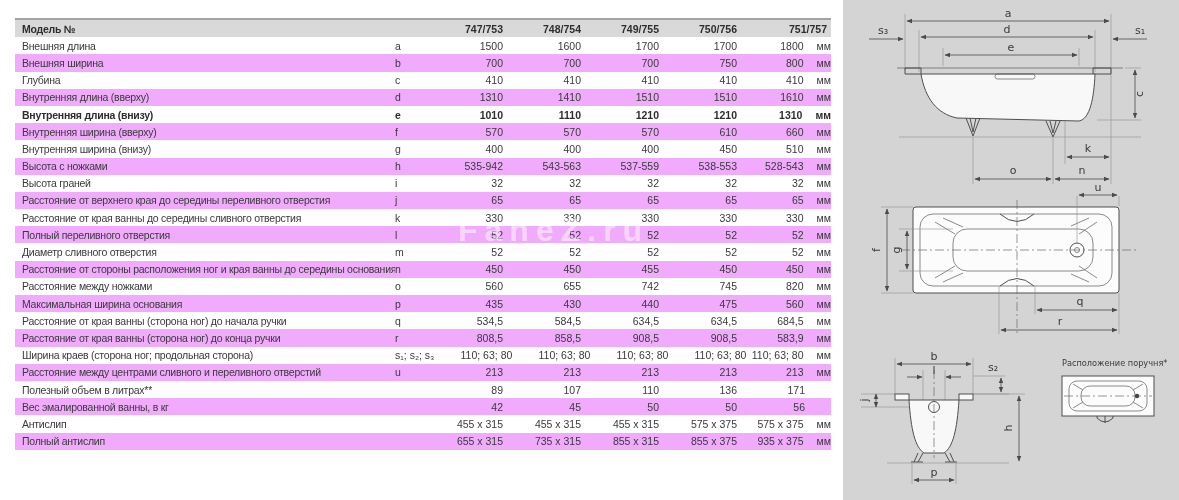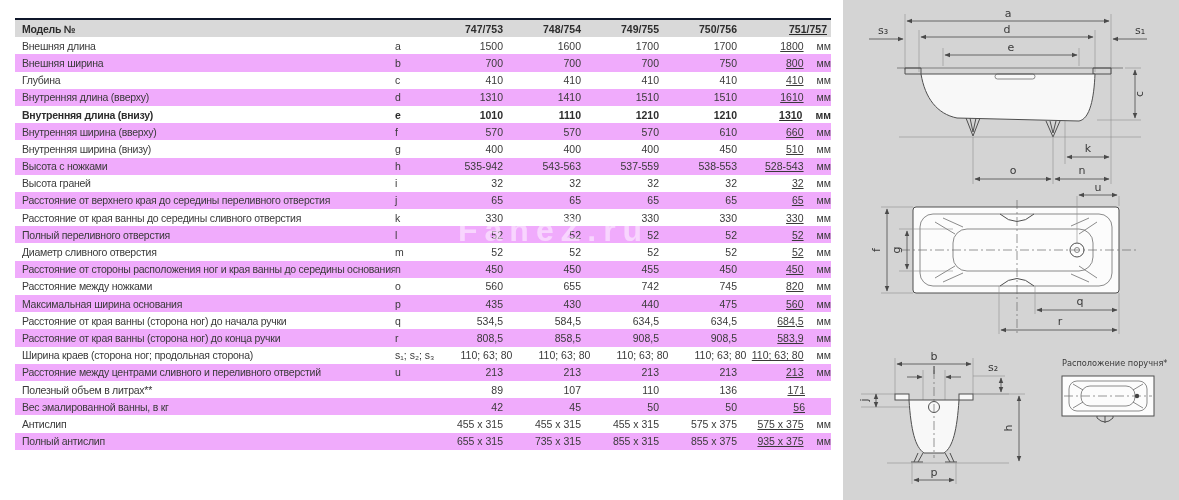--- a/index.html
+++ b/index.html
@@ -5,29 +5,29 @@
   * { margin:0; padding:0; box-sizing:border-box; }
   html,body { width:1179px; height:500px; }
   body {
     background:#ffffff;
     font-family:"Liberation Sans","DejaVu Sans",sans-serif;
     position:relative; overflow:hidden; color:#3a3a3a;
   }
   .stage { position:absolute; inset:0; }
 
   
-  .spec-table { position:absolute; left:15px; top:18px; width:816px; border-top:2px solid #0f172a; }
+  .spec-table { position:absolute; left:15px; top:18px; width:816px; border-top:2px solid #a3a3a3; }
   .row { display:flex; align-items:center; height:17.2px; font-size:10.5px; background:#fff; }
   .row.alt { background:#f0abfc; }
   .row.header { background:#d9d9d9; font-weight:bold; color:#2d2d2d; }
   .row.bold { font-weight:bold; color:#2d2d2d; }
   .c-label { flex:0 0 380px; padding-left:7px; white-space:nowrap; overflow:hidden; letter-spacing:-0.25px; }
   .c-letter { flex:0 0 30px; white-space:nowrap; overflow:visible; }
   .c-v  { flex:0 0 78px; text-align:right; white-space:nowrap; }
-  .c-v5 { flex:1 1 auto; text-align:right; white-space:nowrap;text-decoration:underline; }
+  .c-v5 { flex:1 1 auto; text-align:right; white-space:nowrap; }
   .c-v5.hdr-last { padding-right:4px; }
   .c-unit { flex:0 0 26px; padding-left:13px; text-align:left; white-space:nowrap; }
 
   .watermark {
     position:absolute; left:458px; top:212px;
     font-size:32px; font-weight:bold; letter-spacing:7px;
     color:rgba(255,255,255,0.5); pointer-events:none;
   }
 
   

